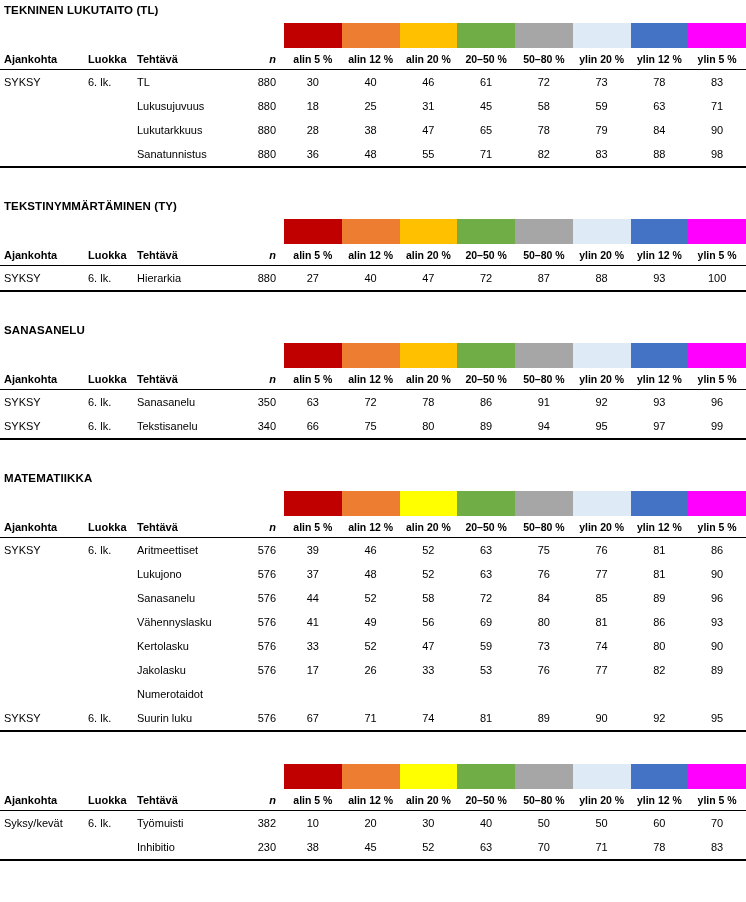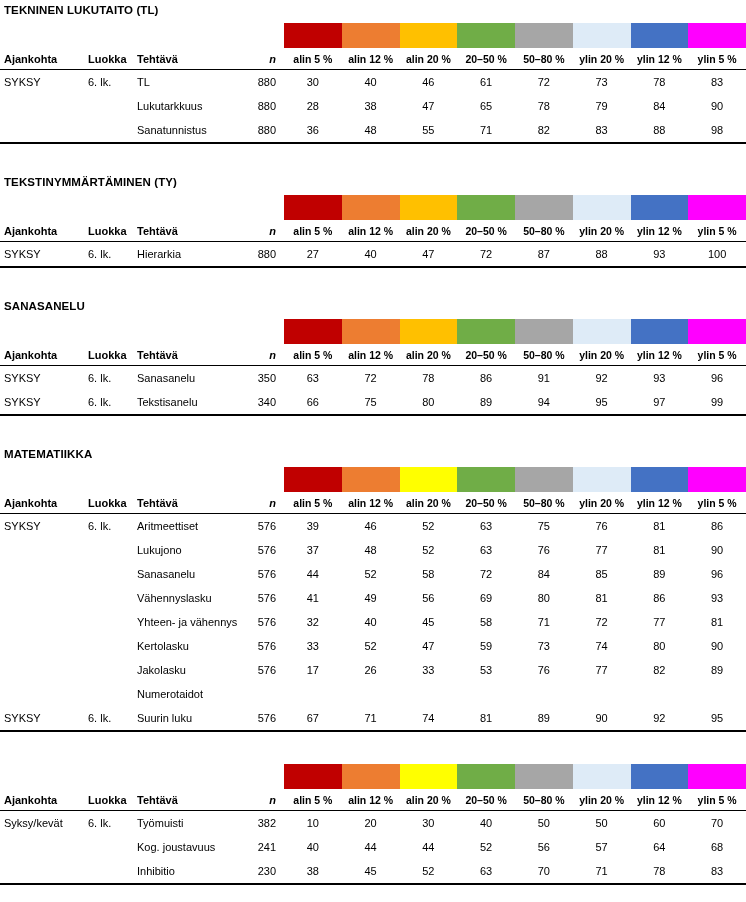--- a/index.html
+++ b/index.html
@@ -117,20 +117,34 @@
             <td class="col-pct">46</td>
             <td class="col-pct">61</td>
             <td class="col-pct">72</td>
             <td class="col-pct">73</td>
             <td class="col-pct">78</td>
             <td class="col-pct">83</td>
           </tr>
           <tr class="data">
             <td class="col-ajankohta"></td>
             <td class="col-luokka"></td>
+            <td class="col-tehtava">Lukusujuvuus</td>
+            <td class="col-n">880</td>
+            <td class="col-pct">18</td>
+            <td class="col-pct">25</td>
+            <td class="col-pct">31</td>
+            <td class="col-pct">45</td>
+            <td class="col-pct">58</td>
+            <td class="col-pct">59</td>
+            <td class="col-pct">63</td>
+            <td class="col-pct">71</td>
+          </tr>
+          <tr class="data">
+            <td class="col-ajankohta"></td>
+            <td class="col-luokka"></td>
             <td class="col-tehtava">Lukutarkkuus</td>
             <td class="col-n">880</td>
             <td class="col-pct">28</td>
             <td class="col-pct">38</td>
             <td class="col-pct">47</td>
             <td class="col-pct">65</td>
             <td class="col-pct">78</td>
             <td class="col-pct">79</td>
             <td class="col-pct">84</td>
             <td class="col-pct">90</td>
@@ -390,34 +404,20 @@
             <td class="col-pct">56</td>
             <td class="col-pct">69</td>
             <td class="col-pct">80</td>
             <td class="col-pct">81</td>
             <td class="col-pct">86</td>
             <td class="col-pct">93</td>
           </tr>
           <tr class="data">
             <td class="col-ajankohta"></td>
             <td class="col-luokka"></td>
-            <td class="col-tehtava">Yhteen- ja vähennys</td>
-            <td class="col-n">576</td>
-            <td class="col-pct">32</td>
-            <td class="col-pct">40</td>
-            <td class="col-pct">45</td>
-            <td class="col-pct">58</td>
-            <td class="col-pct">71</td>
-            <td class="col-pct">72</td>
-            <td class="col-pct">77</td>
-            <td class="col-pct">81</td>
-          </tr>
-          <tr class="data">
-            <td class="col-ajankohta"></td>
-            <td class="col-luokka"></td>
             <td class="col-tehtava">Kertolasku</td>
             <td class="col-n">576</td>
             <td class="col-pct">33</td>
             <td class="col-pct">52</td>
             <td class="col-pct">47</td>
             <td class="col-pct">59</td>
             <td class="col-pct">73</td>
             <td class="col-pct">74</td>
             <td class="col-pct">80</td>
             <td class="col-pct">90</td>
@@ -522,34 +522,20 @@
             <td class="col-pct">30</td>
             <td class="col-pct">40</td>
             <td class="col-pct">50</td>
             <td class="col-pct">50</td>
             <td class="col-pct">60</td>
             <td class="col-pct">70</td>
           </tr>
           <tr class="data">
             <td class="col-ajankohta"></td>
             <td class="col-luokka"></td>
-            <td class="col-tehtava">Kog. joustavuus</td>
-            <td class="col-n">241</td>
-            <td class="col-pct">40</td>
-            <td class="col-pct">44</td>
-            <td class="col-pct">44</td>
-            <td class="col-pct">52</td>
-            <td class="col-pct">56</td>
-            <td class="col-pct">57</td>
-            <td class="col-pct">64</td>
-            <td class="col-pct">68</td>
-          </tr>
-          <tr class="data">
-            <td class="col-ajankohta"></td>
-            <td class="col-luokka"></td>
             <td class="col-tehtava">Inhibitio</td>
             <td class="col-n">230</td>
             <td class="col-pct">38</td>
             <td class="col-pct">45</td>
             <td class="col-pct">52</td>
             <td class="col-pct">63</td>
             <td class="col-pct">70</td>
             <td class="col-pct">71</td>
             <td class="col-pct">78</td>
             <td class="col-pct">83</td>

